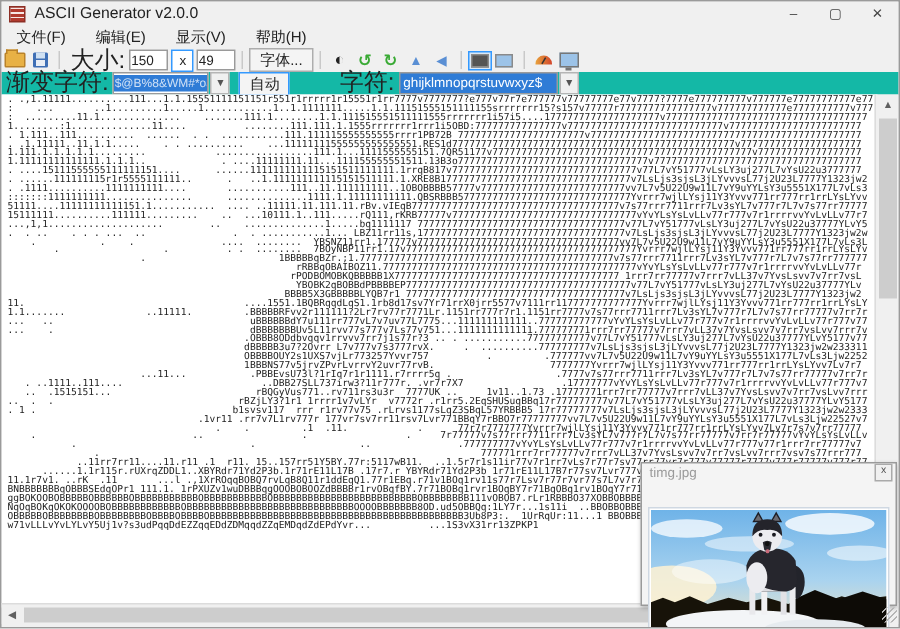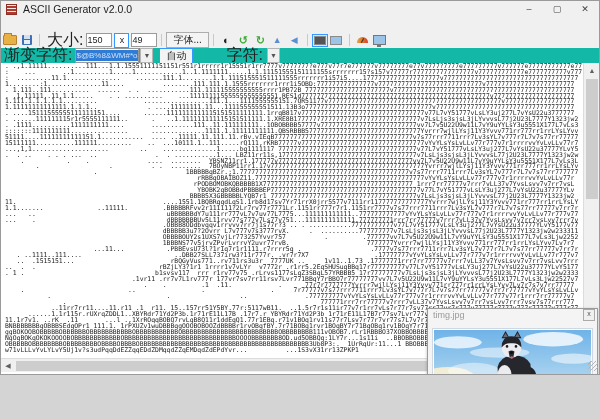--- a/index.html
+++ b/index.html
@@ -1,16 +1,16 @@
 <!DOCTYPE html>
 <html><head>
 <meta charset="utf-8">
 <style>
   html,body{margin:0;padding:0;background:#d4d4d4;font-family:"Liberation Sans","DejaVu Sans",sans-serif;}
-  .window{position:relative;width:600px;height:375px;background:#f0f0f0;border:1px solid #9a9a9a;box-sizing:border-box;overflow:hidden;}
+  .window{position:relative;width:600px;height:419px;background:#f0f0f0;border:1px solid #9a9a9a;box-sizing:border-box;overflow:hidden;}
   
   .titlebar{position:absolute;left:0;top:0;width:100%;height:16px;background:#f0f0f0;display:flex;align-items:center;}
   .appicon{width:11px;height:11px;margin:0 6px 0 5px;background:
      repeating-linear-gradient(0deg,#b03a2e 0 2px,#f7e7e4 2px 3px);border:1px solid #8d2f25;box-sizing:border-box;}
   .title{font-size:10.5px;color:#222;}
   .wincontrols{margin-left:auto;display:flex;height:100%;}
   .winbtn{width:28px;height:16px;display:flex;align-items:center;justify-content:center;font-size:9px;color:#444;cursor:default;}
   
   .menubar{position:absolute;left:0;top:16px;width:100%;height:15px;display:flex;align-items:center;background:#f0f0f0;}
   .menuitem{font-size:10px;color:#222;padding:1px 10px;}
@@ -50,41 +50,47 @@
   .vscroll{position:absolute;right:0;top:62px;width:16px;height:342px;background:#f0f0f0;border-left:1px solid #dcdcdc;box-sizing:border-box;}
   .hscroll{position:absolute;left:0;bottom:2px;width:584px;height:14px;background:#f0f0f0;border-top:1px solid #dcdcdc;box-sizing:border-box;display:flex;align-items:center;}
   .sarrow{width:14px;height:13px;display:flex;align-items:center;justify-content:center;font-size:7px;color:#606060;}
   .vthumb{position:absolute;left:2px;top:16px;width:12px;height:120px;background:#cdcdcd;}
   .hthumb{height:10px;flex:1;background:#cdcdcd;margin:0 1px;}
   .corner{position:absolute;right:0;bottom:2px;width:16px;height:14px;background:#f0f0f0;}
   .grip{position:absolute;right:1px;bottom:3px;width:10px;height:10px;background:
     repeating-linear-gradient(135deg,transparent 0 2px,#b5b5b5 2px 3px);}
   
   .preview{position:absolute;left:426px;top:307px;width:171px;height:96px;background:#f4f4f4;border:1px solid #9a9a9a;box-shadow:0 1px 3px rgba(0,0,0,.25);box-sizing:border-box;}
-  .ptitle{height:12px;display:flex;align-items:center;padding:0 2px 6px 5px;}
+  .ptitle{height:12px;display:flex;align-items:center;padding:0 2px 16px 5px;}
   .ptitle span{font-size:9px;color:#9a9a9a;}
   .pclose{margin-left:auto;width:10px;height:10px;border:1px solid #aaa;background:#f0f0f0;font-size:7px;line-height:8px;text-align:center;color:#555;}
   .photo{margin:1px 4px;height:78px;background:#fff;padding:1px;border:1px solid #cfd8e2;}
   .photo svg{display:block;width:100%;height:100%;}
 </style>
 </head>
 <body>
 
 <div class="window">
 
   <div class="titlebar">
     <div class="appicon"></div>
     <div class="title">ASCII Generator v2.0.0</div>
     <div class="wincontrols">
       <div class="winbtn">–</div>
       <div class="winbtn">▢</div>
       <div class="winbtn">✕</div>
     </div>
   </div>
 
+  <div class="menubar">
+    <div class="menuitem">文件(F)</div>
+    <div class="menuitem">编辑(E)</div>
+    <div class="menuitem">显示(V)</div>
+    <div class="menuitem">帮助(H)</div>
+  </div>
 
   <div class="toolbar">
     <div class="tbicon">
         <div class="ic-folder"></div>
       </div>
     <div class="tbicon">
         <div class="ic-floppy"></div>
       </div>
     <div class="sep"></div>
     <div class="lbl">大小:</div>
@@ -128,20 +134,21 @@
   <div class="charbar">
     <div class="lbl">渐变字符:</div>
     <div class="combo">
       <div class="selblock">$@B%8&amp;WM#*oahkbdpqwmZO0QLCJUYX</div>
     </div>
     <div class="dropbtn">▼</div>
     <div style="width:6px"></div>
     <div class="btn focus">自动</div>
     <div style="width:30px"></div>
     <div class="lbl">字符:</div>
+    <div class="charinput">ghijklmnopqrstuvwxyz$</div>
     <div class="dropbtn">▼</div>
   </div>
 
   <div class="canvas">
     <pre class="art">. .,1.11111..........111...1.1.15551111151151r551r1rrrrr1r15551r1rr7777v7777777?e777v77r7e777777v77777777e77v7777?7777e777777777v777777e77777777777e77
 :    ...       ..1.........1.....1............1..1.1111111.....1.1.11151555151111155srrrrrrr15?s157v77777r7777777777777777v777777777777e7777777777v777
 :  .........11.1..............    .......111.1........1.1.111515551511111555rrrrrrr1i57i5....17777777777777777777v77777777777777777777777777777777777
 1........:1..............11....          ........111.111.1.1555rrrrrrr1rrr1i5OBD:777777777777777v777777777777777777777777777v77777777777777777777777
 . 1.111..111..........  ......  . .  ...........111.111115555555555rrrr1PB72B 7777777777777777777777v77777777777777777777777777777777777777777777777
 . .1.11111..11.1.1.....    . . ..........    ...11111111555555555555551.RES1d7777777777777777777777777777777777777777777777777v777777777777777777777

